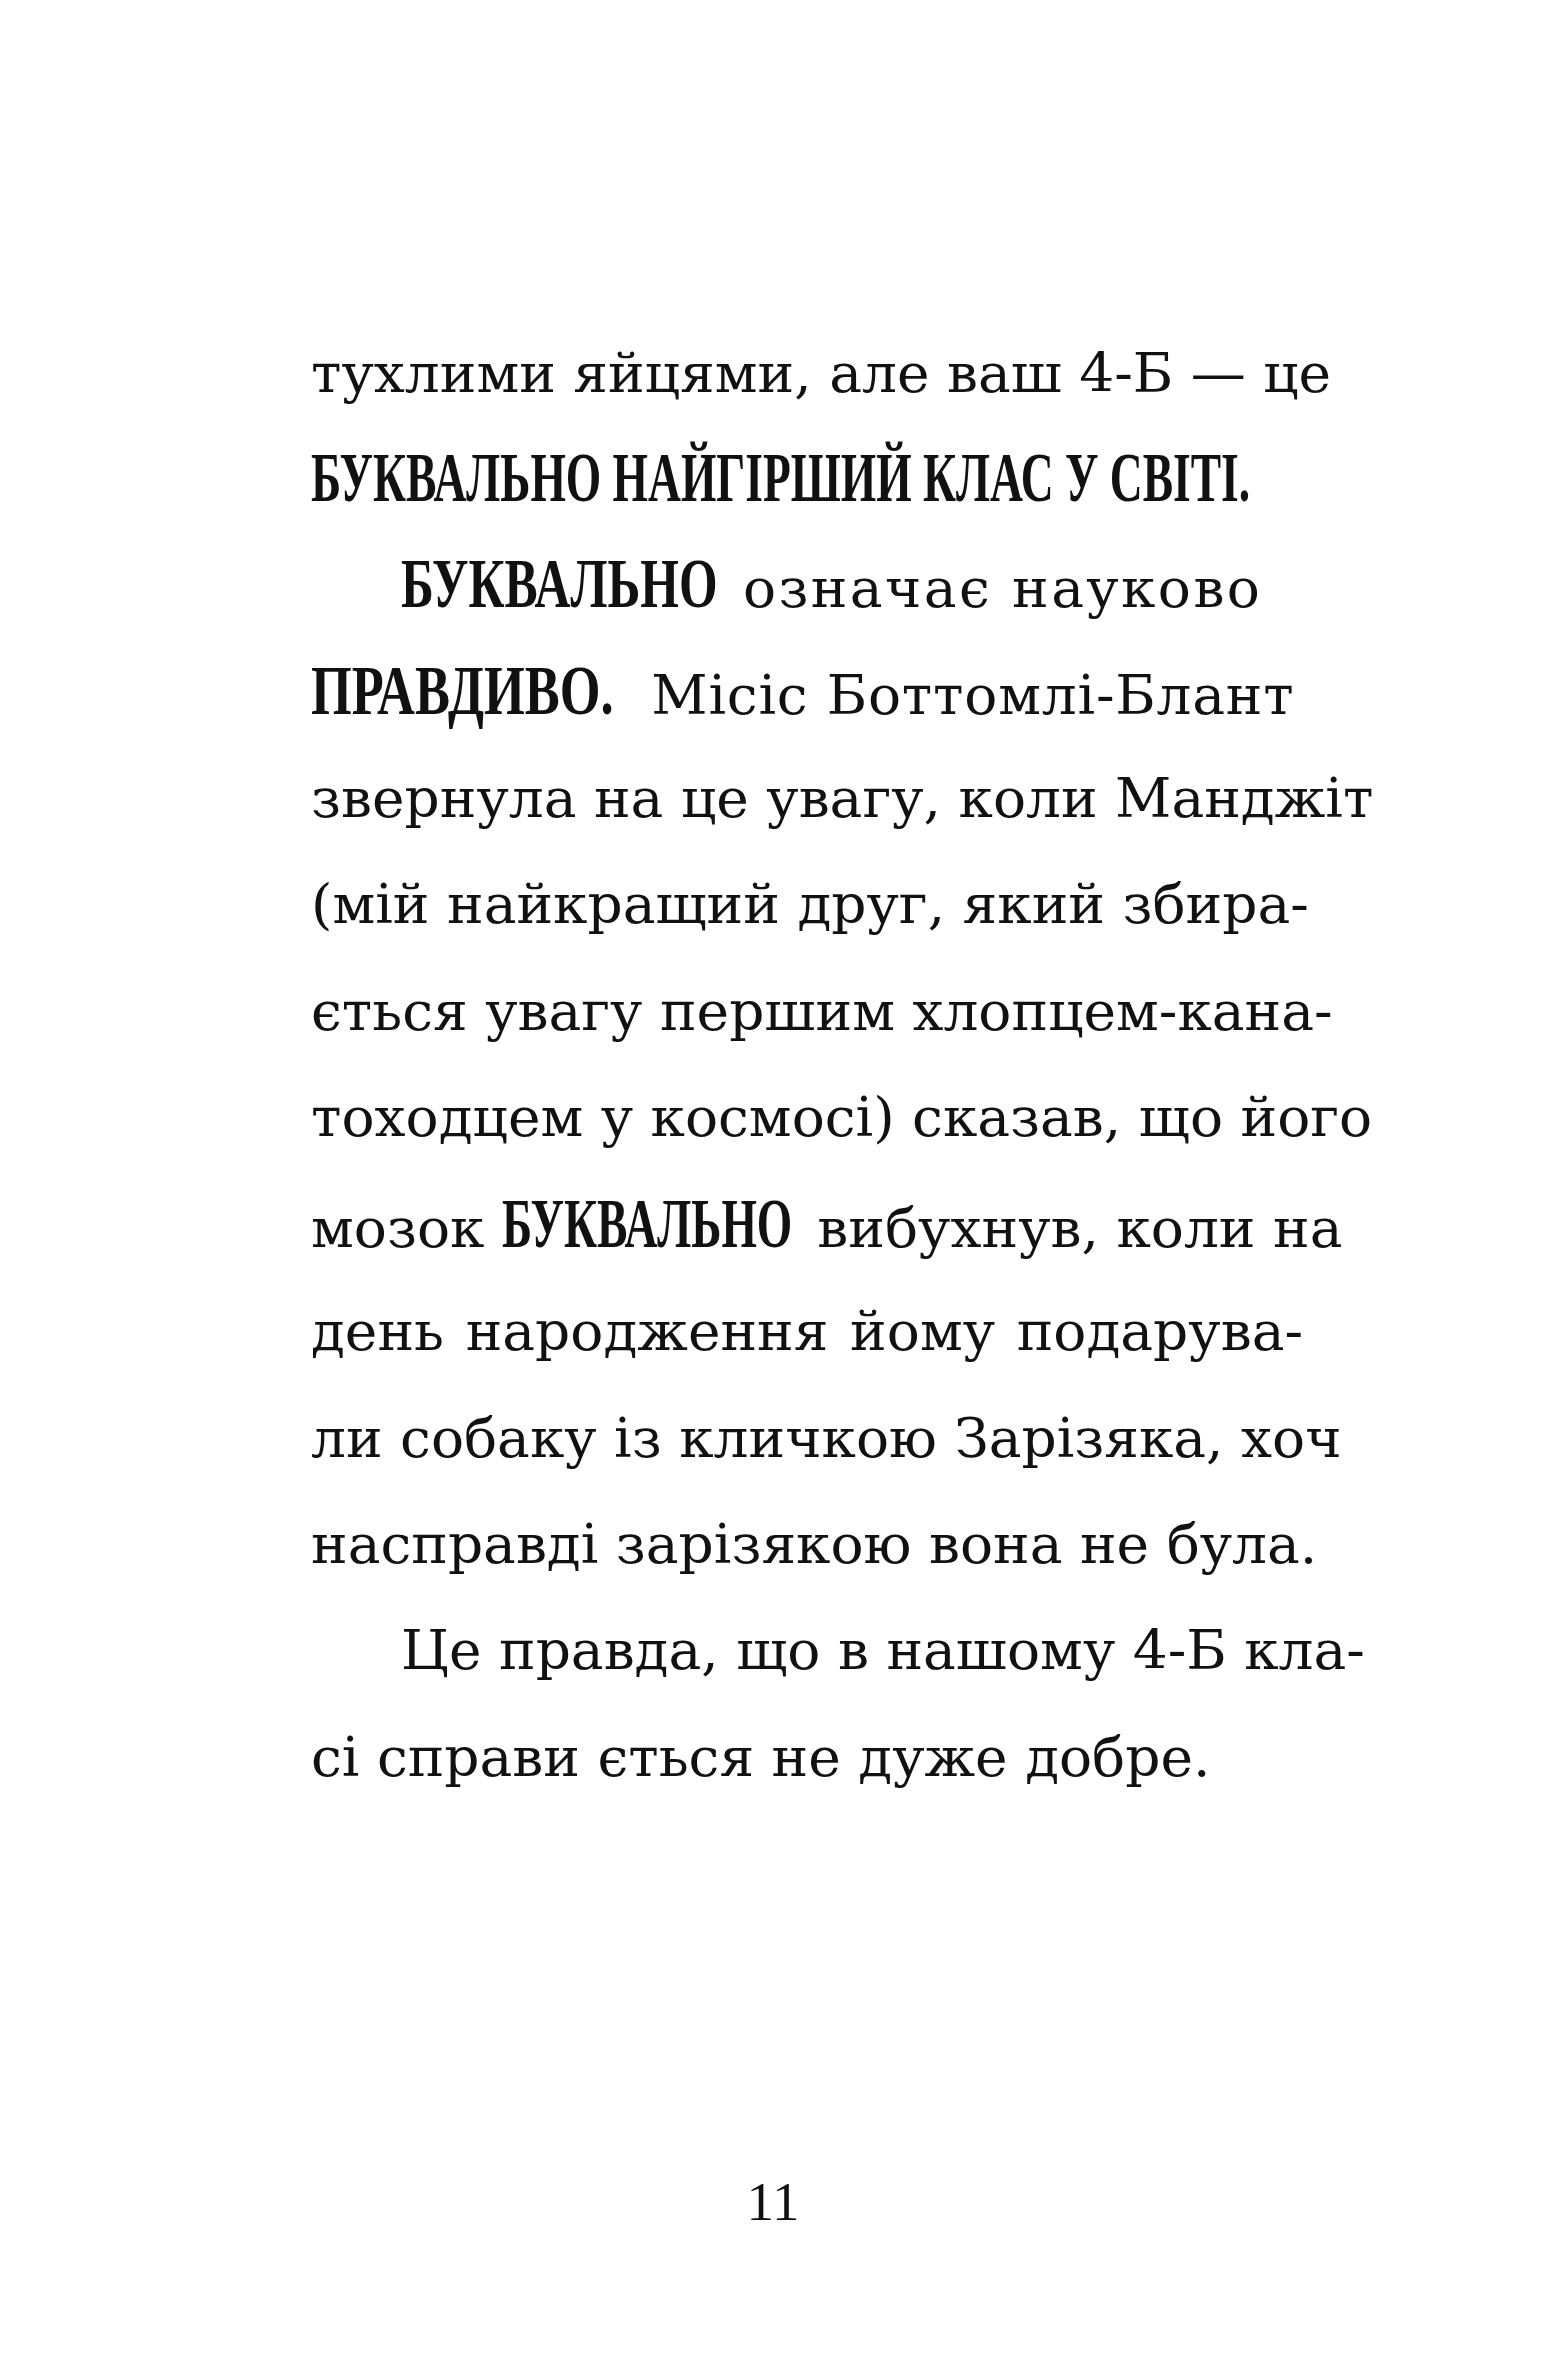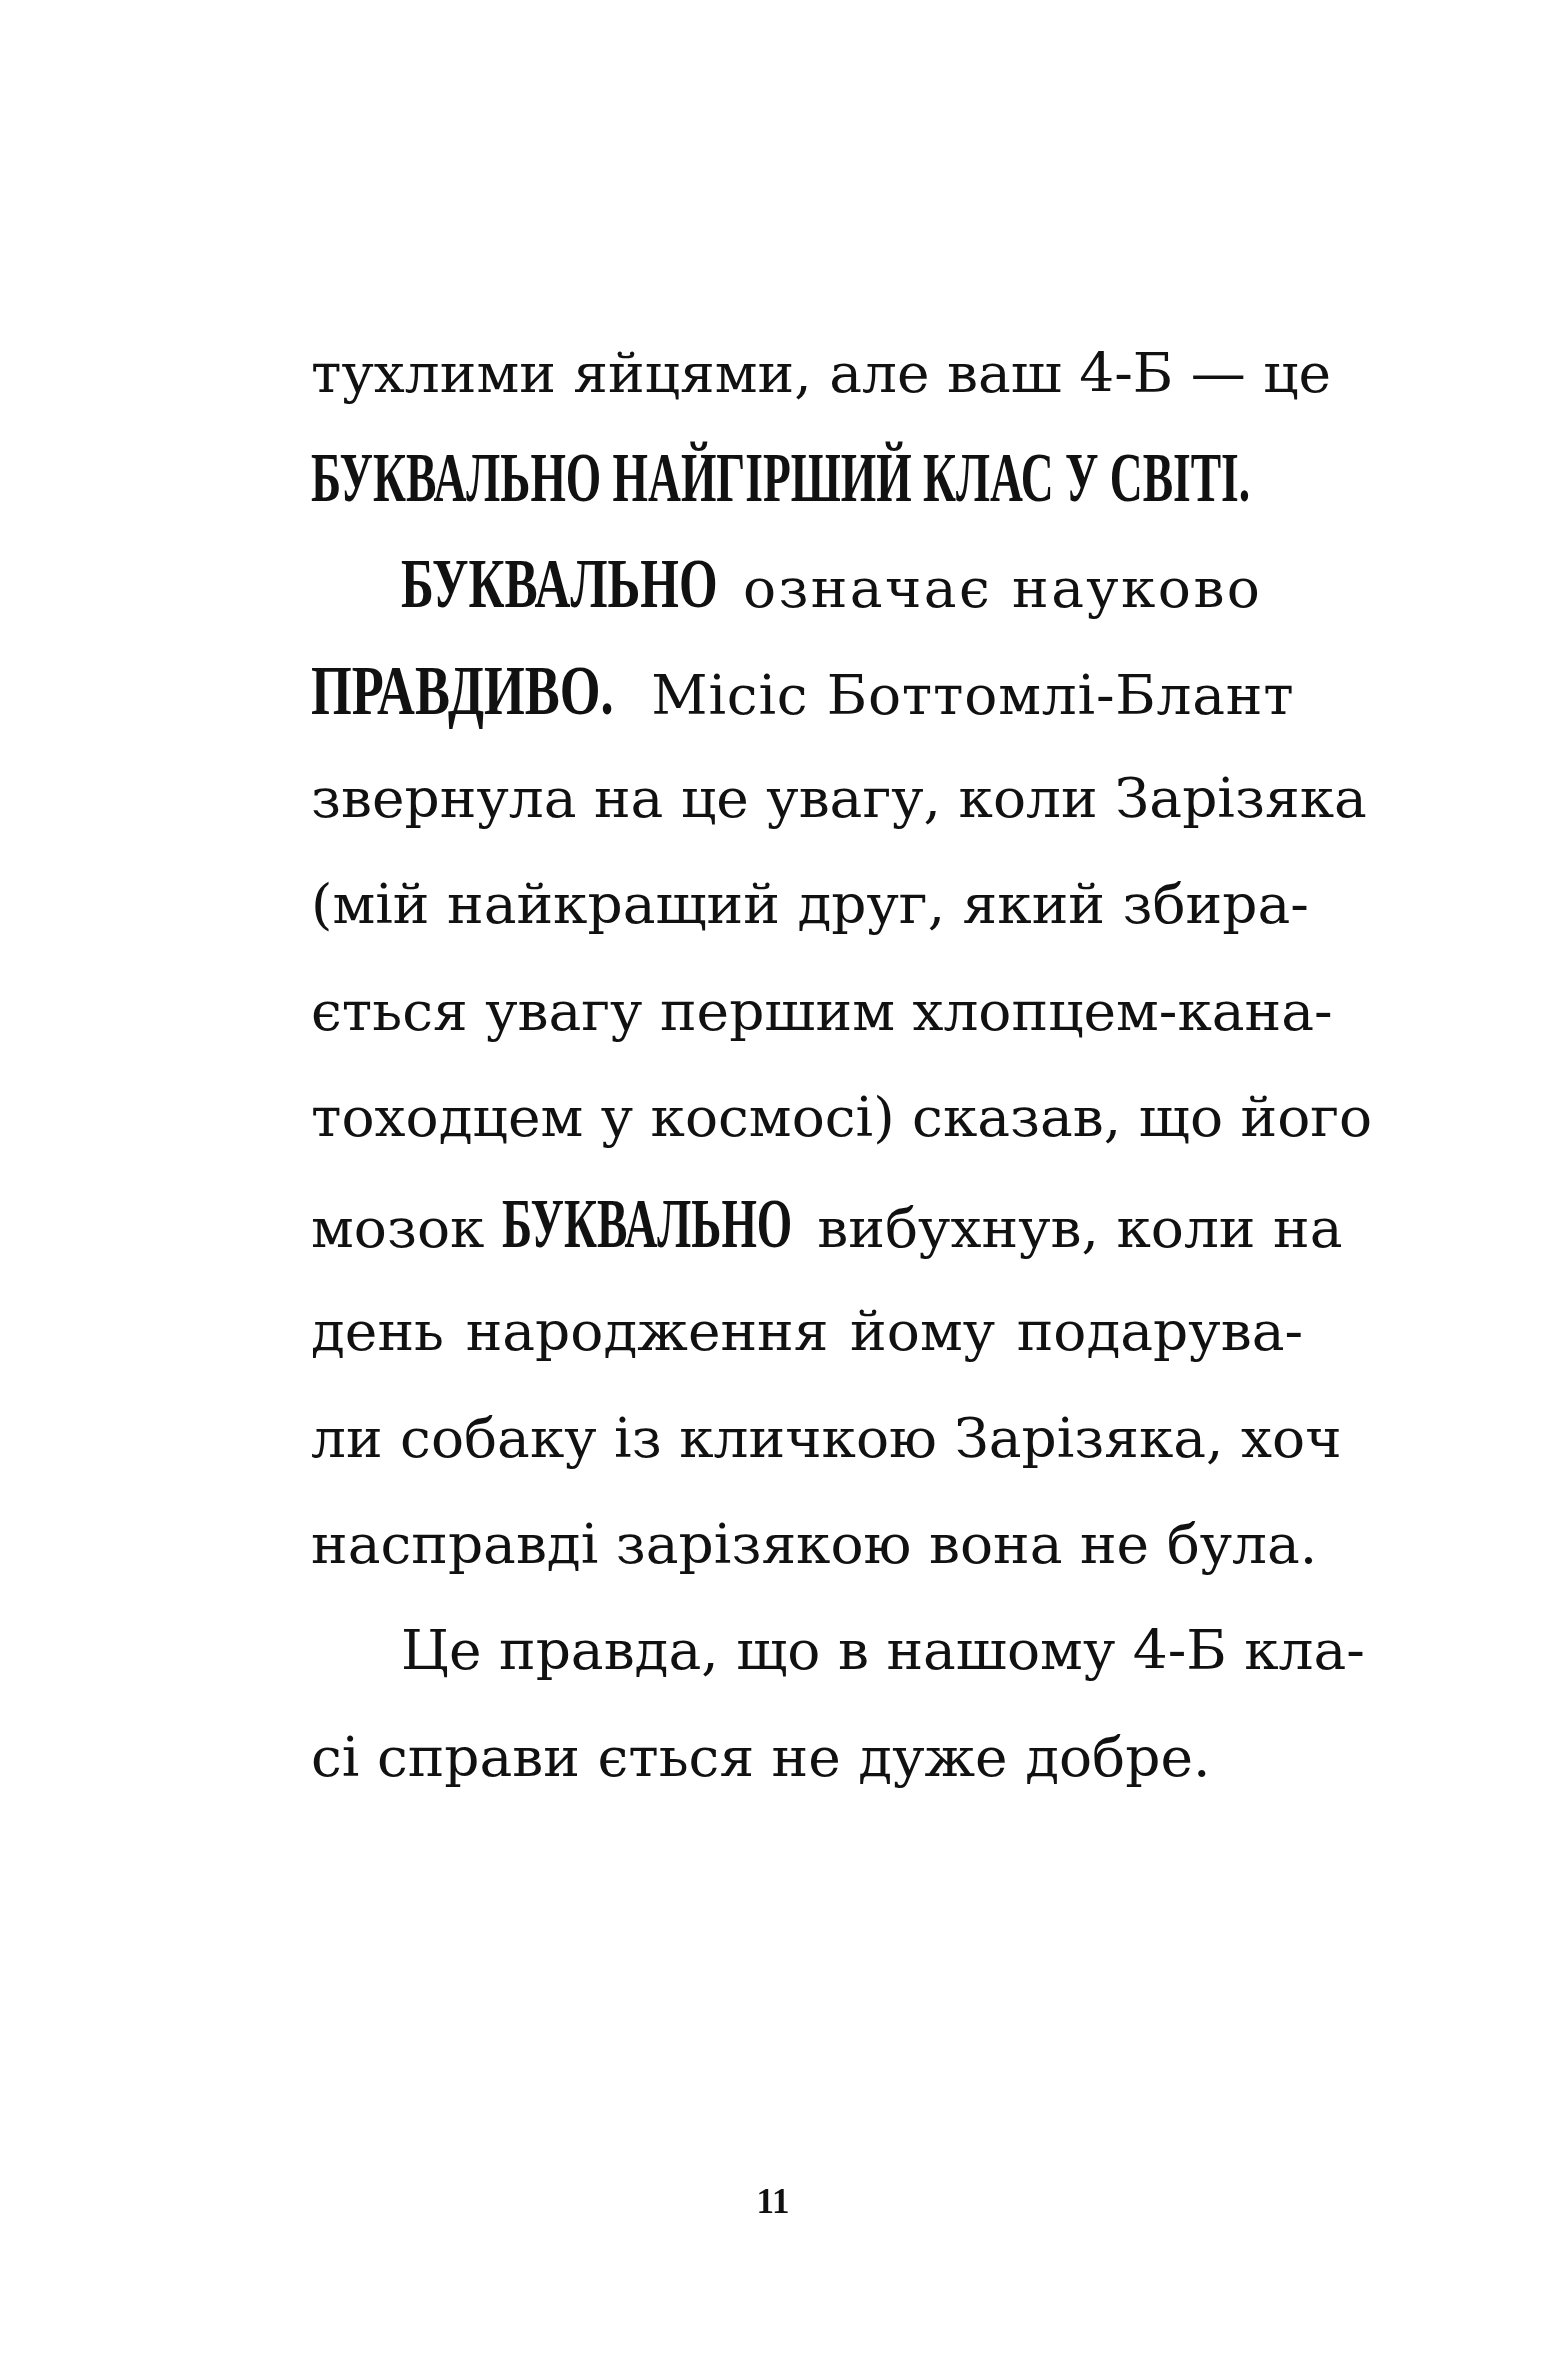--- a/index.html
+++ b/index.html
@@ -65,22 +65,22 @@
     vertical-align: baseline;
     text-align: right;
   }
   .page-number {
     position: absolute;
     left: 0;
     width: 1546px;
     top: 2170px;
     text-align: center;
     font-family: "Liberation Serif", serif;
-    font-weight: bold;
-    font-size: 35px;
+    font-weight: normal;
+    font-size: 55px;
     line-height: 64px;
     color: #111111;
   }
 </style>
 </head>
 <body>
 
 <div class="page">
   <div class="text-block">
 
@@ -100,21 +100,21 @@
       </span><span class="seg" style="letter-spacing:2.4px"> означає науково</span>
     </div>
 
     <div class="line" style="top:638px">
       <span class="emph-wrap" style="width:322px">
         <span class="emph" style="transform:scaleX(0.76)">ПРАВДИВО.</span>
       </span><span class="seg" style="letter-spacing:0.8px"> Місіс Боттомлі-Блант</span>
     </div>
 
     <div class="line justify" style="top:745px">
-      <span class="seg">звернула на це увагу, коли Зарізяка</span>
+      <span class="seg">звернула на це увагу, коли Манджіт</span>
     </div>
 
     <div class="line justify" style="top:851px">
       <span class="seg">(мій найкращий друг, який збира-</span>
     </div>
 
     <div class="line justify" style="top:958px">
       <span class="seg">ється увагу першим хлопцем-кана-</span>
     </div>
 

